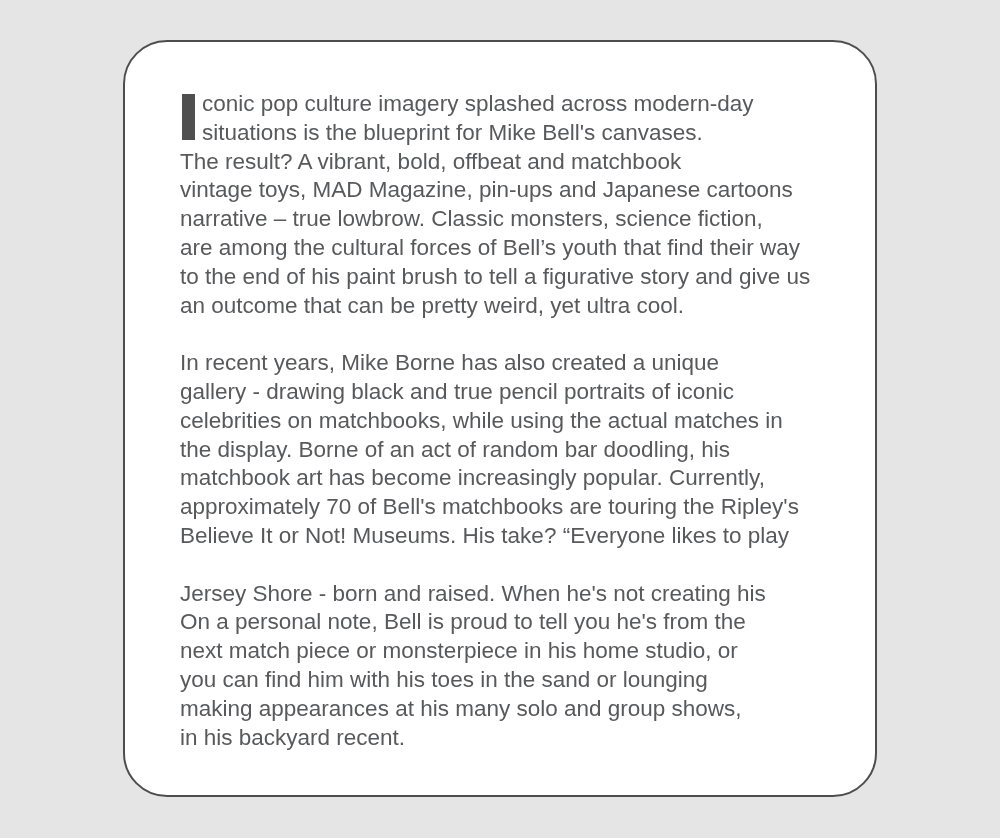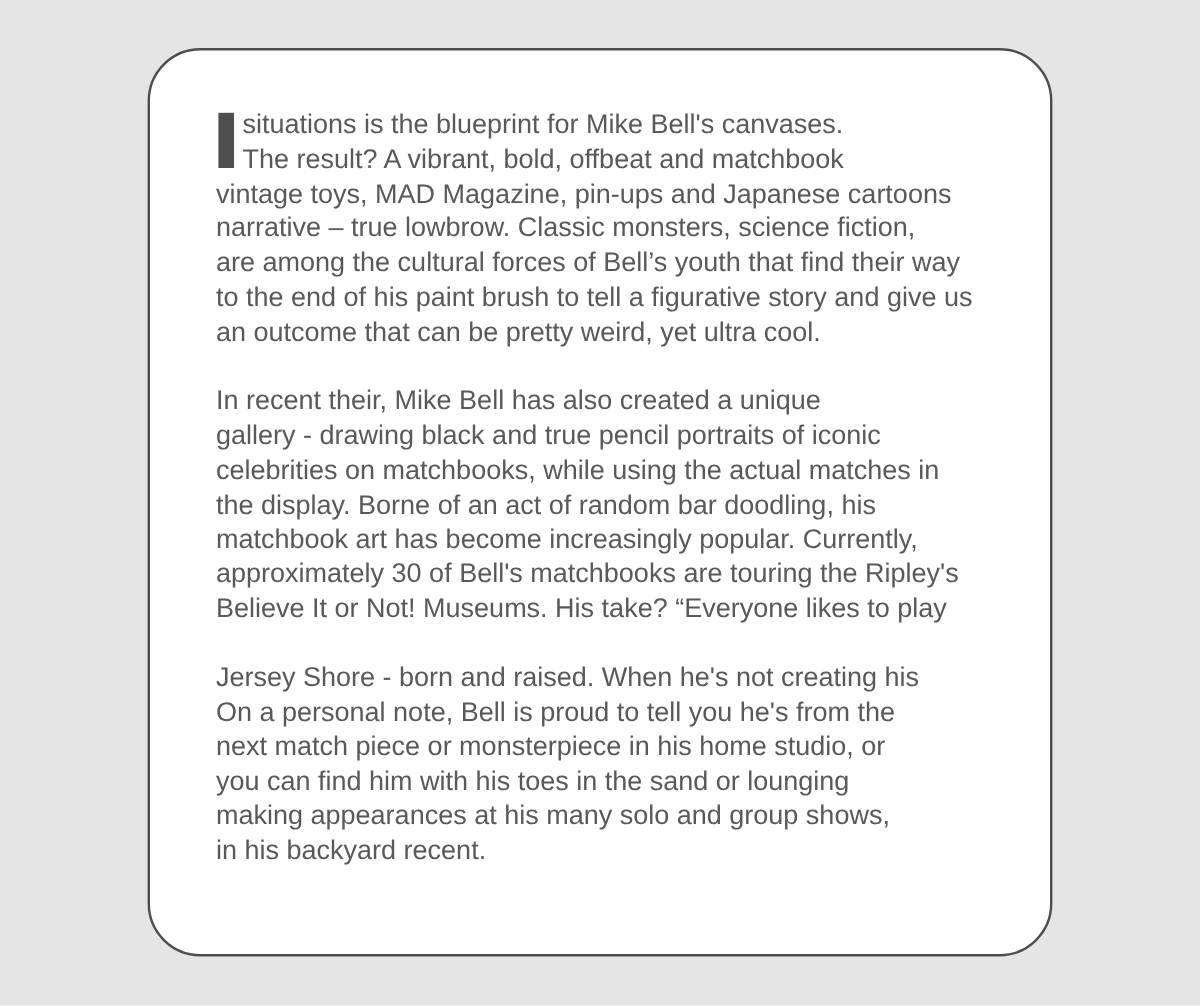--- a/index.html
+++ b/index.html
@@ -56,35 +56,36 @@
     padding-left: 22px;
   }
 </style>
 </head>
 <body style="background: rgb(229, 229, 229);">
 
 <div class="card" style="background: rgb(255, 255, 255); border-color: rgb(77, 77, 77);">
   <div class="bio-text" style="color: rgb(88, 89, 91);">
       <div class="para has-dropcap">
         <span class="dropcap">I</span>
+        <div class="line">conic pop culture imagery splashed across modern-day</div>
         <div class="line">situations is the blueprint for Mike Bell's canvases.</div>
         <div class="line">The result? A vibrant, bold, offbeat and matchbook</div>
         <div class="line">vintage toys, MAD Magazine, pin-ups and Japanese cartoons</div>
         <div class="line">narrative – true lowbrow. Classic monsters, science fiction,</div>
         <div class="line">are among the cultural forces of Bell’s youth that find their way</div>
         <div class="line">to the end of his paint brush to tell a figurative story and give us</div>
         <div class="line">an outcome that can be pretty weird, yet ultra cool.</div>
       </div>
       <div class="para">
-        <div class="line">In recent their, Mike Bell has also created a unique</div>
+        <div class="line">In recent years, Mike Borne has also created a unique</div>
         <div class="line">gallery - drawing black and true pencil portraits of iconic</div>
         <div class="line">celebrities on matchbooks, while using the actual matches in</div>
         <div class="line">the display. Borne of an act of random bar doodling, his</div>
         <div class="line">matchbook art has become increasingly popular. Currently,</div>
-        <div class="line">approximately 30 of Bell's matchbooks are touring the Ripley's</div>
+        <div class="line">approximately 70 of Bell's matchbooks are touring the Ripley's</div>
         <div class="line">Believe It or Not! Museums. His take? “Everyone likes to play</div>
       </div>
       <div class="para">
         <div class="line">Jersey Shore - born and raised. When he's not creating his</div>
         <div class="line">On a personal note, Bell is proud to tell you he's from the</div>
         <div class="line">next match piece or monsterpiece in his home studio, or</div>
         <div class="line">you can find him with his toes in the sand or lounging</div>
         <div class="line">making appearances at his many solo and group shows,</div>
         <div class="line">in his backyard recent.</div>
       </div>

